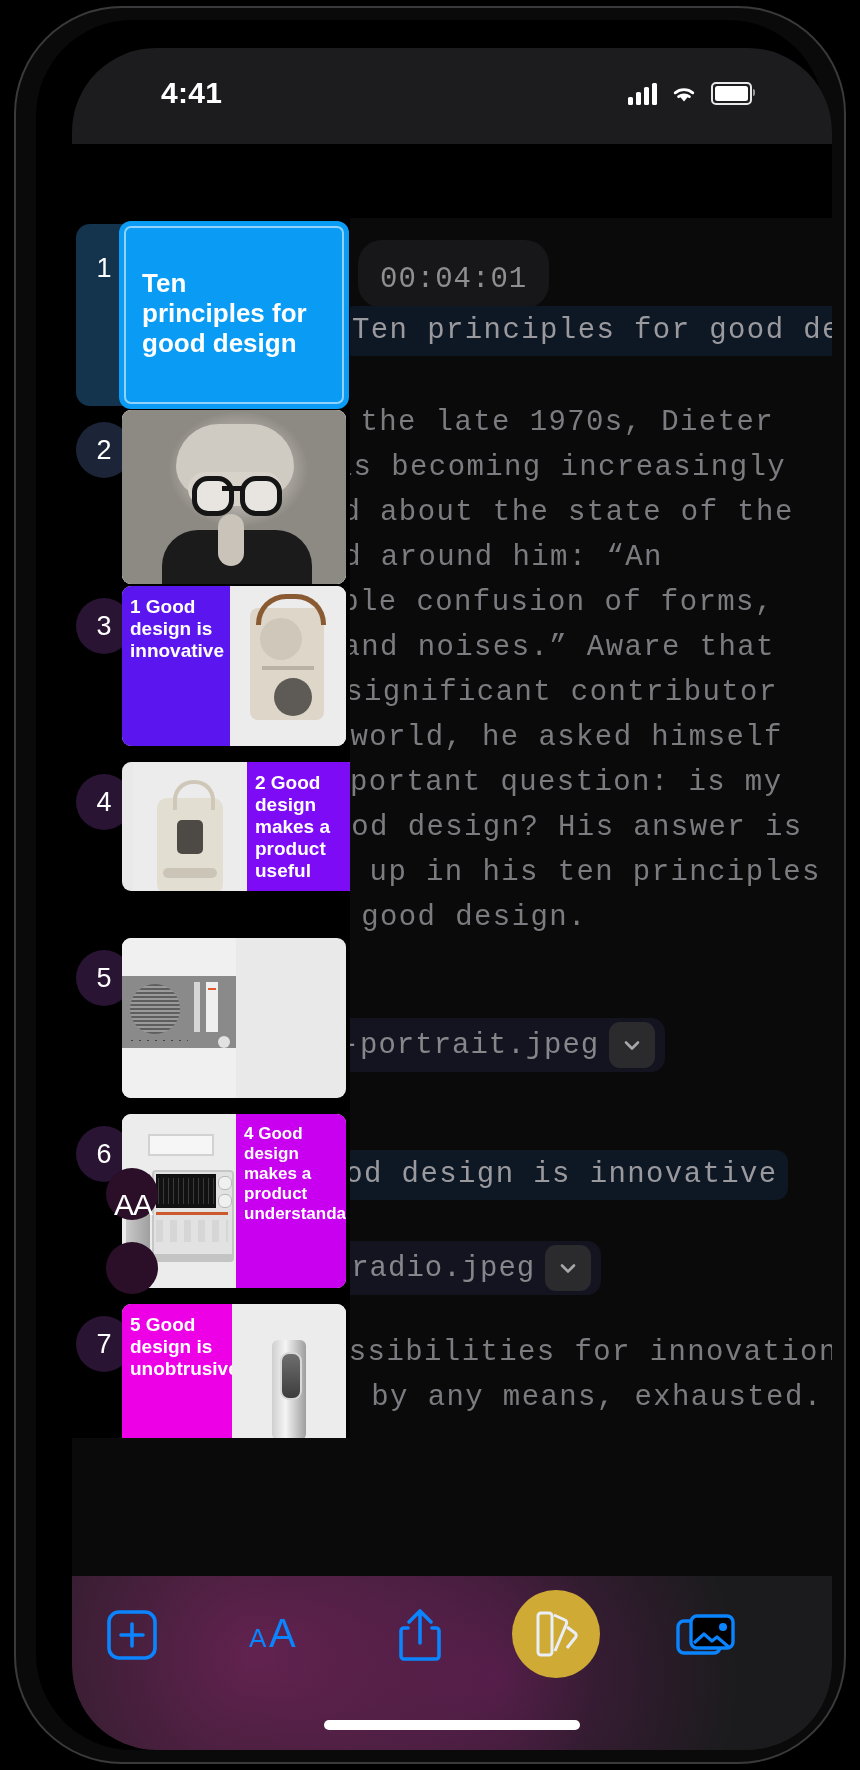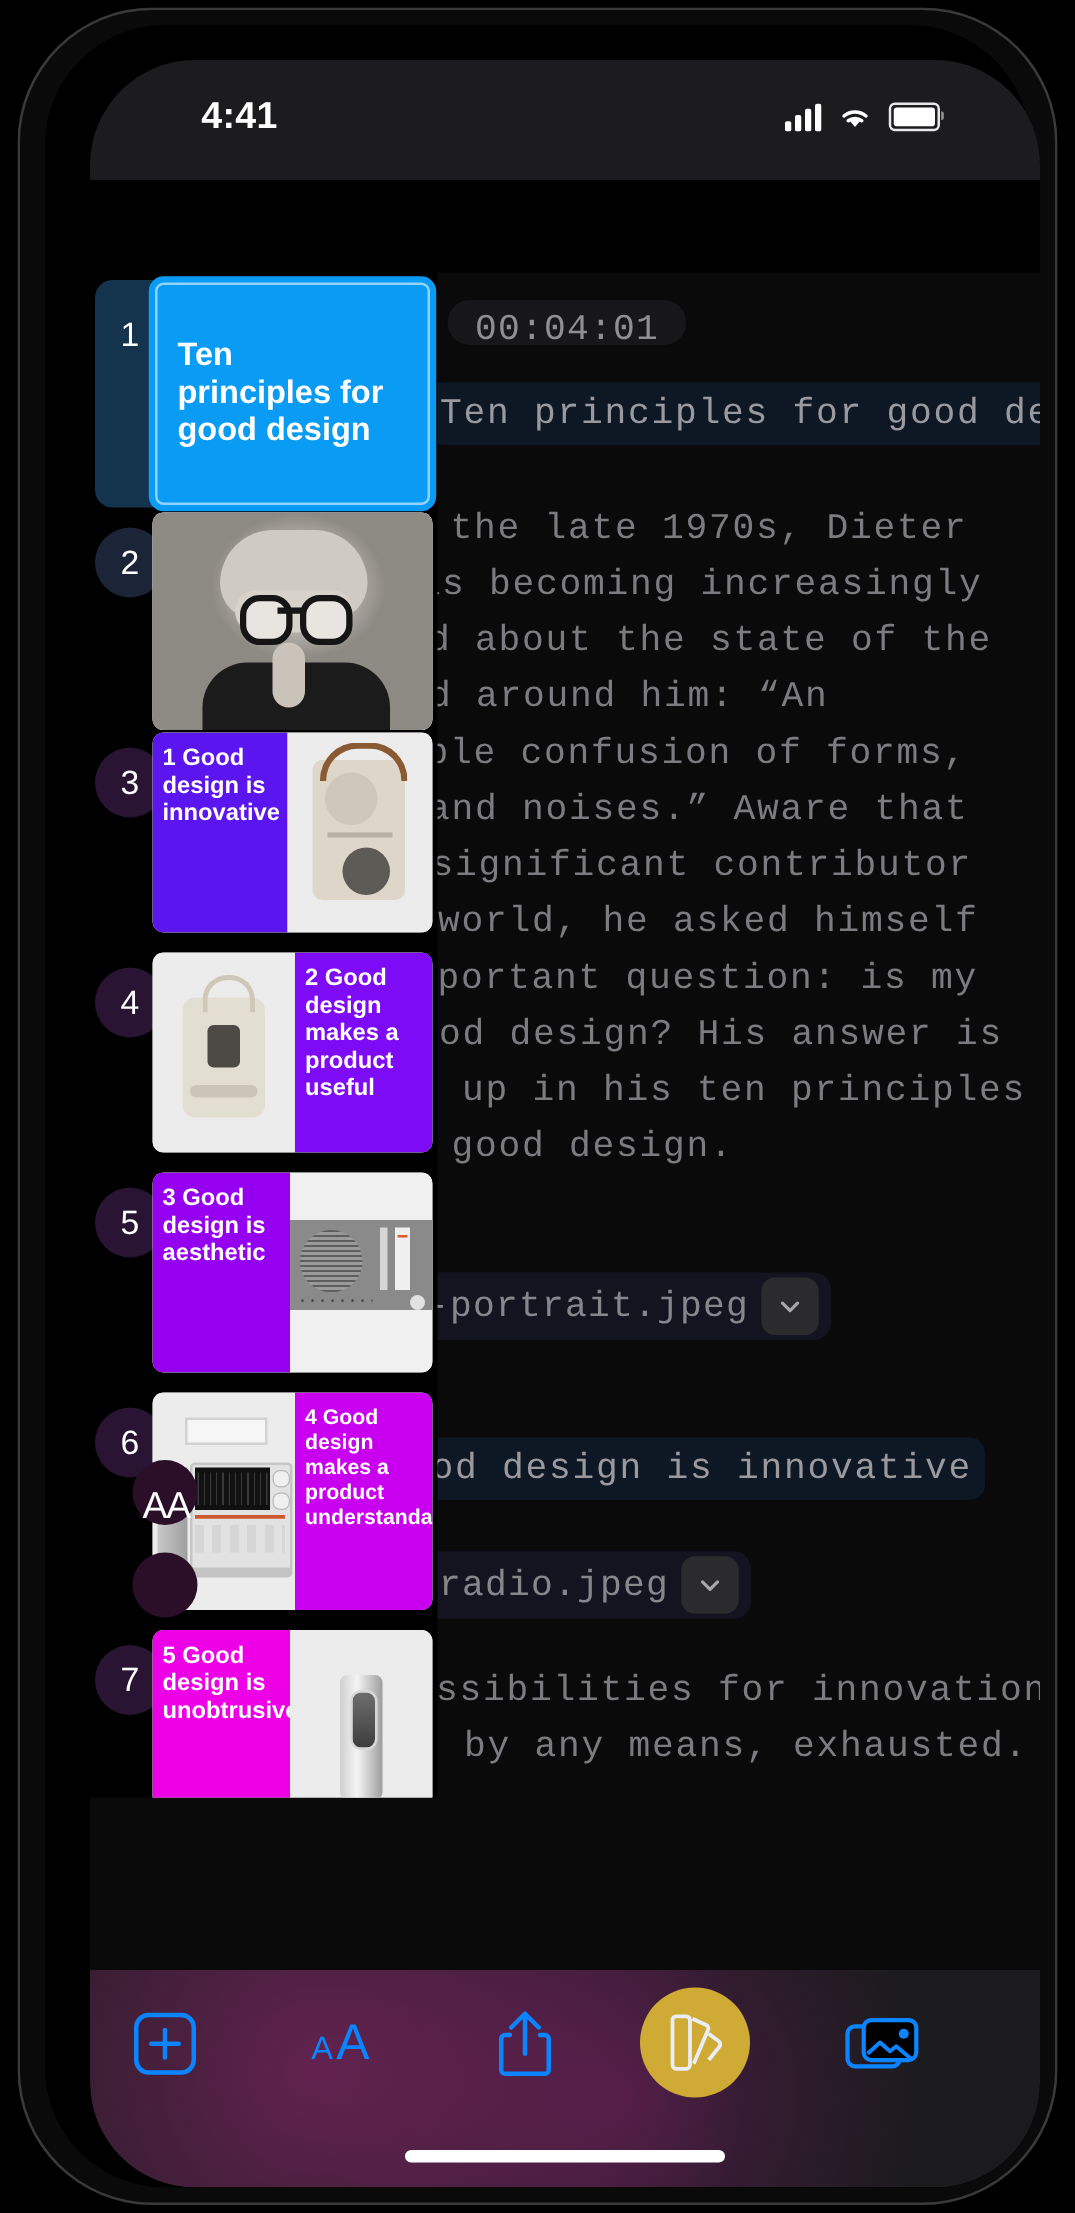--- a/index.html
+++ b/index.html
@@ -37,21 +37,21 @@
   
   #navbar{position:absolute;left:0;top:96px;width:760px;height:74px;background:#1c1c1e;}
   #back-btn{position:absolute;left:25px;top:12px;width:50px;height:50px;}
   #nav-title{position:absolute;left:115px;top:18px;width:390px;color:#fff;font-size:30px;font-weight:700;text-align:center;white-space:nowrap;overflow:hidden;}
   #title-chevron{position:absolute;left:518px;top:19px;width:44px;height:44px;border-radius:22px;background:#48484a;display:flex;align-items:center;justify-content:center;}
   #play-btn{position:absolute;right:30px;top:16px;width:50px;height:50px;}
 
   
   #editor{position:absolute;left:0;top:170px;width:760px;height:1532px;background:#0a0a0a;
           font-family:"Liberation Mono",monospace;}
-  .timecode{position:absolute;left:286px;top:22px;height:36px;padding:0 22px;border-radius:24px;
+  .timecode{position:absolute;left:286px;top:22px;height:36px;padding:16px 22px;border-radius:24px;
             background:#171719;color:#8e8e93;font-size:29px;line-height:48px;letter-spacing:1px;}
   .hl-line{position:absolute;background:#0e1724;border-radius:12px;color:#9a9a9e;
            font-size:29px;line-height:50px;letter-spacing:1.4px;white-space:nowrap;padding:0 10px;}
   .body-line{position:absolute;color:#7c7c80;font-size:29px;line-height:45px;letter-spacing:1.4px;white-space:nowrap;}
   .media-chip{position:absolute;height:54px;border-radius:14px;background:#131420;display:flex;align-items:center;gap:10px;padding:0 10px 0 16px;}
   .media-chip span{color:#86868b;font-size:29px;letter-spacing:1px;}
   .chip-btn{width:46px;height:46px;border-radius:11px;background:#2b2b2e;display:flex;align-items:center;justify-content:center;}
 
   
   #navigator{position:absolute;left:0;top:170px;width:278px;height:1220px;background:#000;overflow:hidden;}
@@ -166,39 +166,36 @@
           <div style="position:absolute;left:26px;top:8px;width:60px;height:26px;border:5px solid #8a5a32;border-bottom:none;border-radius:30px 30px 0 0;"></div>
           <div style="position:absolute;left:30px;top:32px;width:42px;height:42px;border-radius:21px;background:#cfc7b9;"></div>
           <div style="position:absolute;left:44px;top:92px;width:38px;height:38px;border-radius:19px;background:#5e5b56;"></div>
           <div style="position:absolute;left:32px;top:80px;width:52px;height:4px;background:#b9b2a4;"></div>
         </div>
       </div>
     </div>
 
     <div class="slide-row" style="top:544px;">
       <div class="num-pill" style="top:12px;background:#2a1433;">4</div>
-      <div class="thumb" style="top:0px;height:160px;">
+      <div class="thumb" style="top:0px;height:129px;padding-left:11px;">
         <div class="photo" style="width:114px;height:160px;background:#ececec;">
           <div style="position:absolute;left:24px;top:36px;width:66px;height:96px;border-radius:10px;background:#e3ded2;"></div>
           <div style="position:absolute;left:40px;top:18px;width:34px;height:26px;border:4px solid #cfc8b8;border-bottom:none;border-radius:20px 20px 0 0;"></div>
           <div style="position:absolute;left:44px;top:58px;width:26px;height:34px;border-radius:5px;background:#4d4a46;"></div>
           <div style="position:absolute;left:30px;top:106px;width:54px;height:10px;border-radius:5px;background:#cbc5b7;"></div>
         </div>
         <div style="width:110px;height:160px;background:#7d0bf5;">
           <div class="t-title" style="font-size:19px;line-height:22px;padding:10px 6px 0 8px;">2 Good design makes a product useful</div>
         </div>
       </div>
     </div>
 
     <div class="slide-row" style="top:720px;">
       <div class="num-pill" style="top:12px;background:#2a1433;">5</div>
       <div class="thumb" style="top:0px;height:160px;">
-        <div style="width:110px;height:160px;background:#9500f0;">
-          <div class="t-title" style="font-size:19px;line-height:22px;padding:10px 6px 0 8px;">3 Good design is aesthetic</div>
-        </div>
         <div class="photo" style="width:114px;height:160px;background:#f0f0f0;">
           <div style="position:absolute;left:0;top:38px;width:114px;height:72px;background:#8a8a8a;"></div>
           <div style="position:absolute;left:8px;top:46px;width:50px;height:50px;border-radius:25px;background:repeating-linear-gradient(#5e5e5e 0 2px,#9a9a9a 2px 4px);"></div>
           <div style="position:absolute;left:72px;top:44px;width:6px;height:50px;background:#d6d6d6;"></div>
           <div style="position:absolute;left:84px;top:44px;width:12px;height:50px;background:#efefef;"></div>
           <div style="position:absolute;left:86px;top:50px;width:8px;height:2px;background:#e05a2b;"></div>
           <div style="position:absolute;left:6px;top:100px;width:60px;height:5px;background:radial-gradient(circle,#444 1px,transparent 1px) repeat-x;background-size:8px 5px;"></div>
           <div style="position:absolute;left:96px;top:98px;width:12px;height:12px;border-radius:6px;background:#e2e2e2;"></div>
         </div>
       </div>

